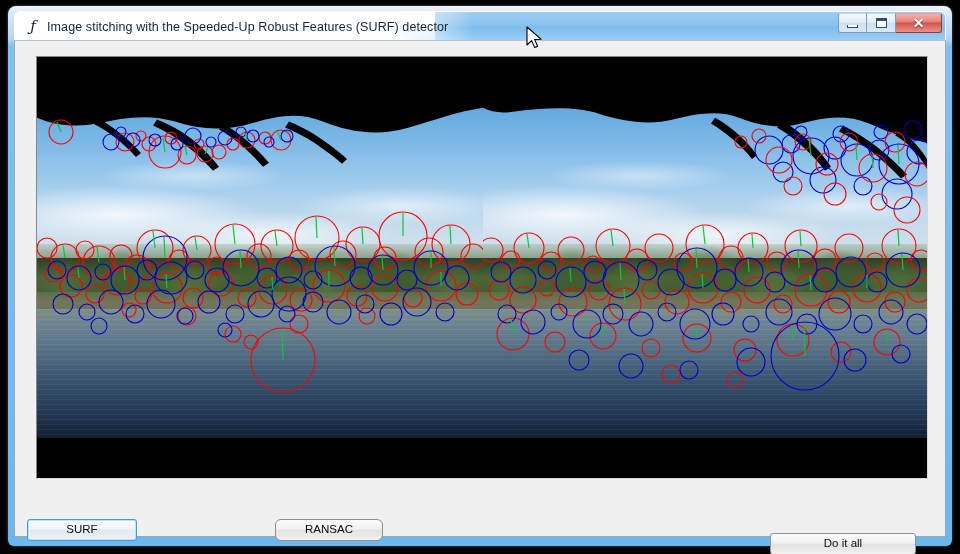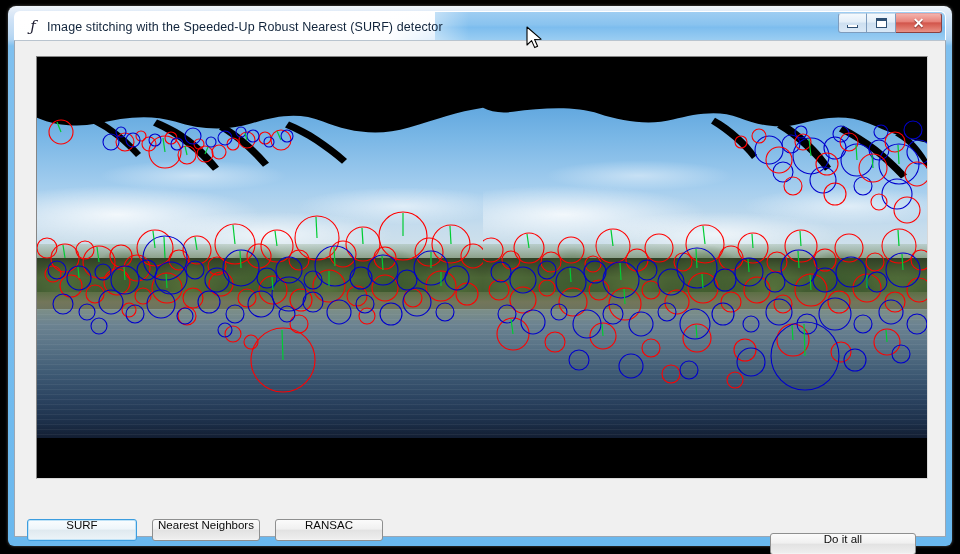--- a/index.html
+++ b/index.html
@@ -211,48 +211,48 @@
   .btn {
     position: absolute;
     height: 22px;
     background: linear-gradient(to bottom,
         #fbfbfb 0%, #f0f0f0 46%, #e2e2e2 50%, #ededed 92%, #f6f6f6 100%);
     border: 1px solid #8e8f8f;
     border-radius: 3px;
     font-family: "Liberation Sans", sans-serif;
     font-size: 11.5px;
     color: #0b0b0b;
-    display: flex; justify-content: center;
+    display: flex; align-items: center; justify-content: center;
     line-height: 1;
     cursor: default;
   }
   .btn.focused {
     border: 1px solid #3c9ddf;
     box-shadow: inset 0 0 0 1px #bfe2f7;
     background: linear-gradient(to bottom,
         #fafdff 0%, #eef5fa 46%, #dfe9ef 50%, #eaf2f7 92%, #f7fbfd 100%);
   }
   #btn-surf   { left: 12px;  top: 478px; width: 110px; }
   #btn-nn     { left: 137px; top: 478px; width: 108px; }
-  #btn-ransac { left: 260px; top: 478px; width: 108px; }
+  #btn-ransac { left: 260px; top: 478px; width: 108px; border-radius: 6px; }
   #btn-blend  { left: 382px; top: 478px; width: 108px; }
   #btn-all    { left: 755px; top: 478px; width: 146px; margin-top: 14px; }
 
   
   #cursor { position: absolute; z-index: 99; pointer-events: none; }
 </style>
 </head>
 <body>
 
 <div id="window">
 
   <div id="titlebar">
     <div id="caption-wrap">
       <span id="app-icon">ƒ</span>
-      <span id="title-text">Image stitching with the Speeded-Up Robust Nearest (SURF) detector</span>
+      <span id="title-text">Image stitching with the Speeded-Up Robust Features (SURF) detector</span>
     </div>
   </div>
 
   <div id="win-controls">
     <div class="wbtn min">
       <span class="glyph-min"></span>
     </div>
     <div class="wbtn max">
       <span class="glyph-max"></span>
     </div>
@@ -619,23 +619,20 @@
                 <line x1="266" y1="174" x2="265" y2="161"></line>
             </g>
           </g>
         </svg>
       </div>
     </div>
 
     <div class="btn focused" id="btn-surf">
       <span>SURF</span>
     </div>
-    <div class="btn" id="btn-nn">
-      <span>Nearest Neighbors</span>
-    </div>
     <div class="btn" id="btn-ransac">
       <span>RANSAC</span>
     </div>
     <div class="btn" id="btn-all">
       <span>Do it all</span>
     </div>
   </div>
 </div>
 
 <svg id="cursor" width="18" height="26" viewBox="0 0 18 26" style="left: 526px; top: 26px;">

